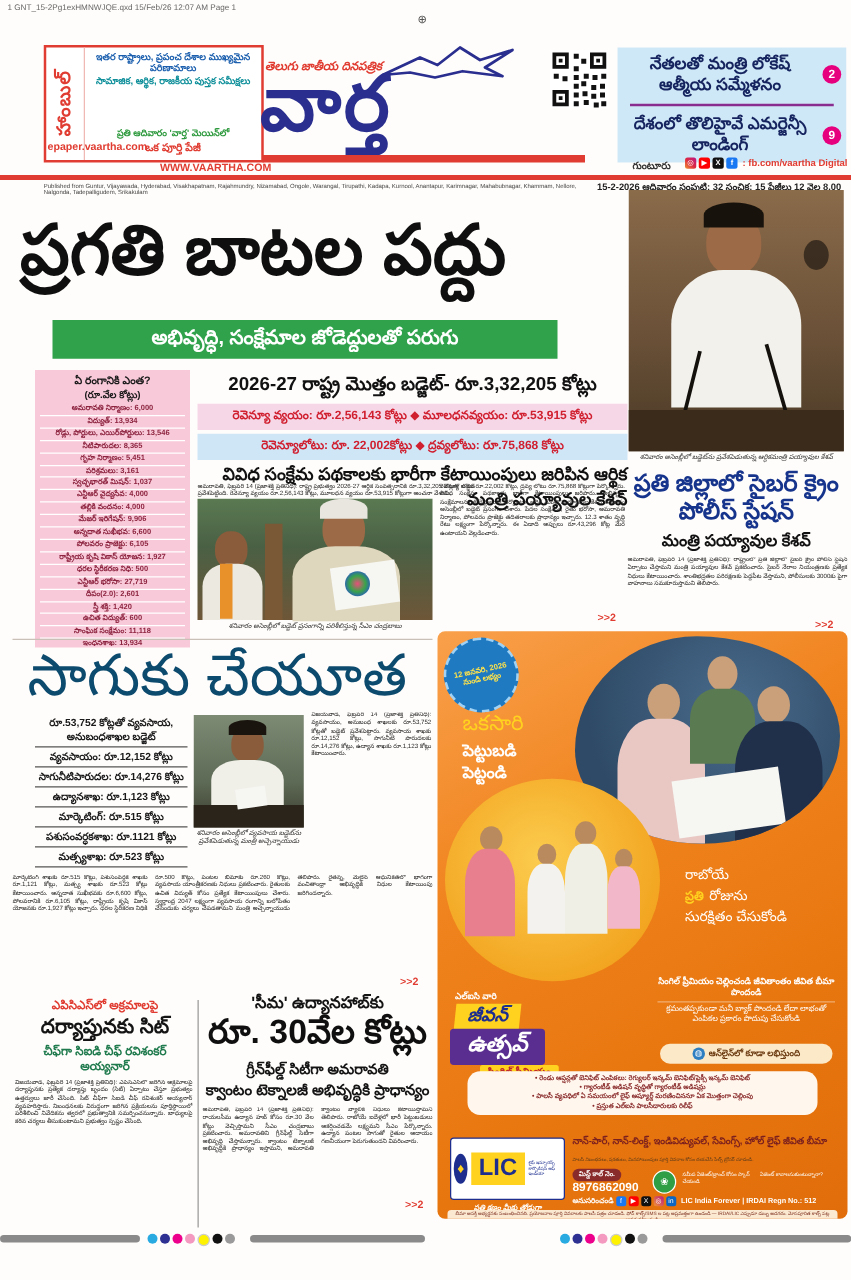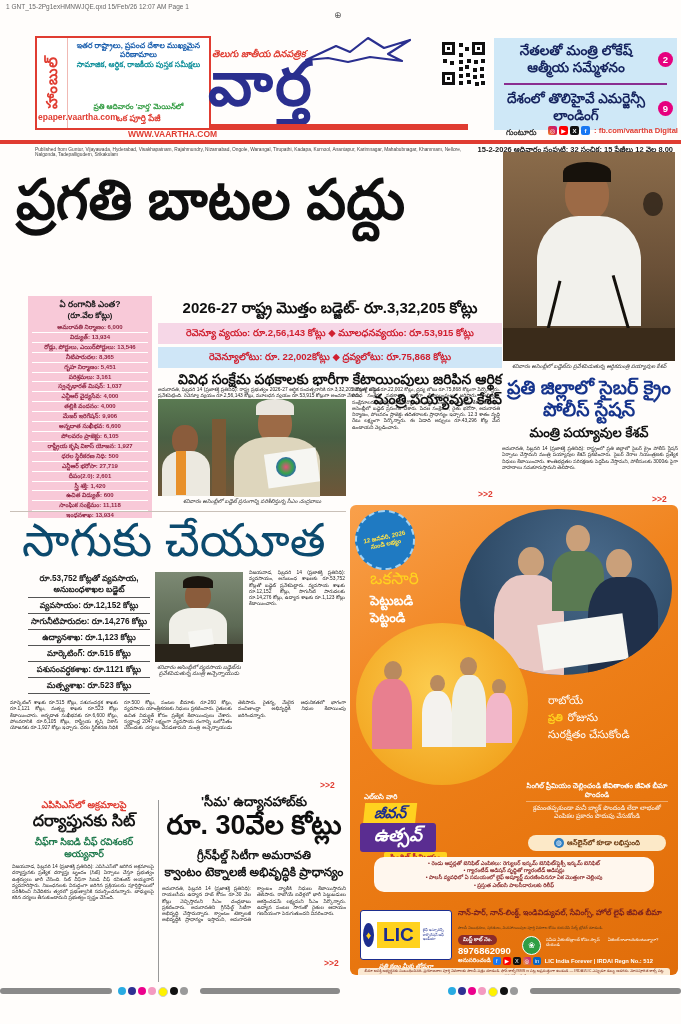--- a/index.html
+++ b/index.html
@@ -273,20 +273,21 @@
     <div style="position:absolute;left:62px;top:18px;width:44px;height:50px;border-radius:46%;background:#9c6a46;"></div>
     <div style="position:absolute;left:60px;top:10px;width:48px;height:20px;border-radius:50% 50% 0 0;background:#17120c;"></div>
     <div class="shirt" style="left:34px;top:64px;width:104px;height:110px;background:#f2f1ec;"></div>
     <div style="position:absolute;left:48px;top:128px;width:3px;height:62px;background:#14110c;transform:rotate(14deg);"></div>
     <div style="position:absolute;left:118px;top:122px;width:3px;height:68px;background:#14110c;transform:rotate(-16deg);"></div>
     <div style="position:absolute;left:0;top:176px;width:172px;height:33px;background:#3a2b1a;"></div>
     <div style="position:absolute;left:140px;top:40px;width:20px;height:24px;border-radius:50%;background:#2c2218;opacity:.8;"></div>
   </div>
   <div class="abs cap photo1-cap">శనివారం అసెంబ్లీలో బడ్జెట్‌ను ప్రవేశపెడుతున్న ఆర్థికమంత్రి పయ్యావుల కేశవ్</div>
 
+  <div class="abs green-bar">అభివృద్ధి, సంక్షేమాల  జోడెద్దులతో పరుగు</div>
 
   <div class="abs sector-box">
     <div class="sector-title">ఏ రంగానికి ఎంత?</div>
     <div class="sector-unit">(రూ.వేల కోట్లు)</div>
     <div>
 
         <div class="sec-row">
           <span>అమరావతి నిర్మాణం:</span> <b>6,000</b>
         </div>
 

